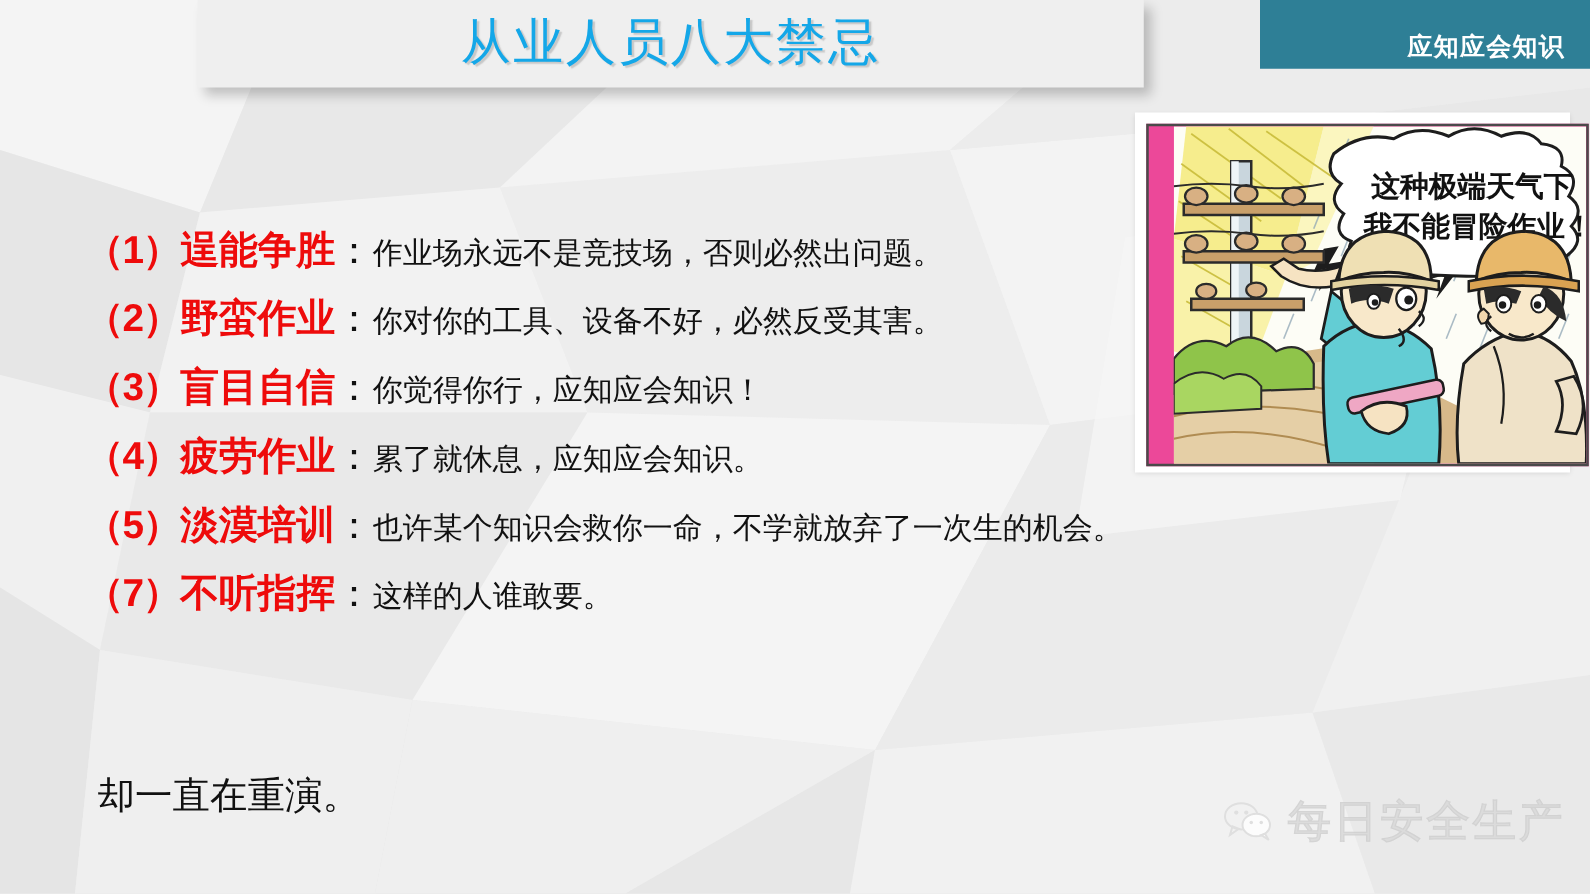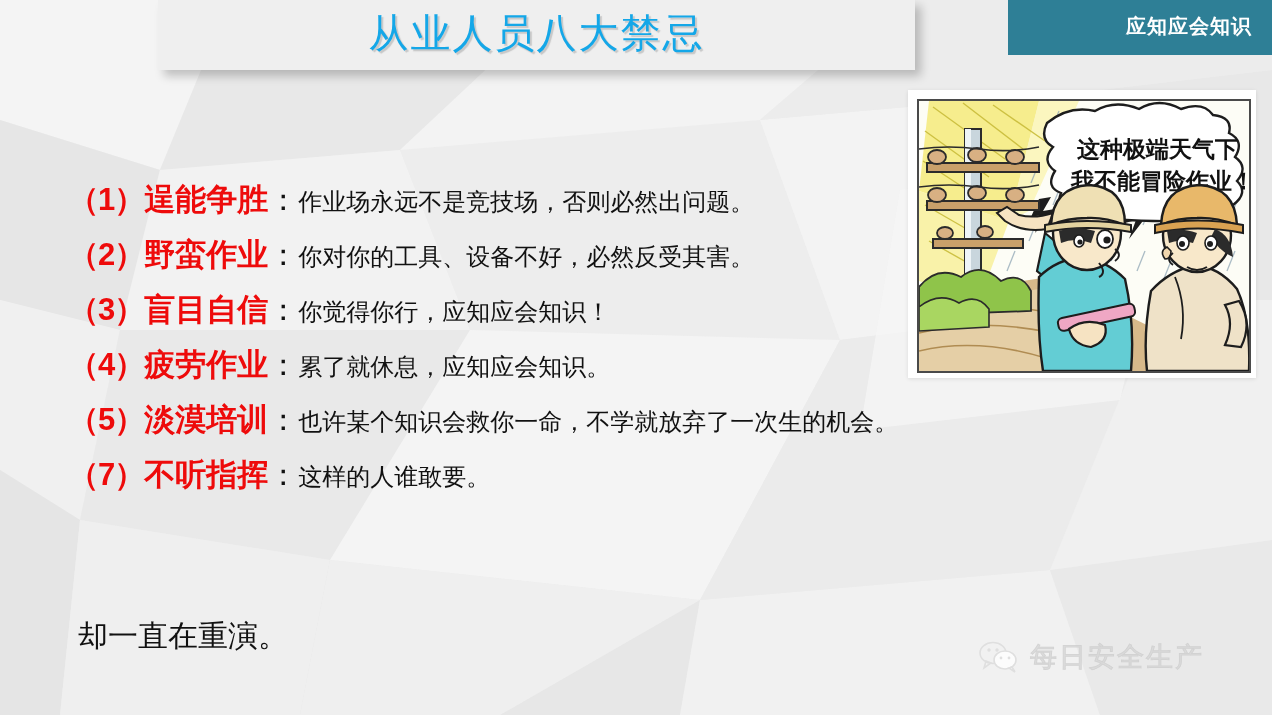--- a/index.html
+++ b/index.html
@@ -62,21 +62,21 @@
     right: 0;
     top: 0;
     width: 264px;
     height: 55px;
     background: #2e7f96;
     z-index: 6;
   }
   #corner-badge-text {
     position: absolute;
     right: 20px;
-    top: 13px;
+    top: 24px;
     font-size: 20px;
     font-weight: bold;
     color: #ffffff;
     letter-spacing: 1px;
     white-space: nowrap;
   }
 
   
   #taboo-list {
     position: absolute;
@@ -131,42 +131,43 @@
     z-index: 5;
   }
   #cartoon-frame {
     position: absolute;
     left: 9px;
     top: 9px;
     width: 330px;
     height: 270px;
     border: 2px solid #4a4a4a;
     overflow: hidden;
-    background: #84cc16;
+    background: #ec4899;
+    padding-left: 20px;
   }
   #cartoon-svg {
     display: block;
     width: 330px;
     height: 270px;
   }
 
   
   #watermark {
     position: absolute;
     left: 978px;
     top: 637px;
     height: 40px;
     display: flex;
     align-items: center;
     gap: 10px;
     z-index: 7;
     opacity: 0.85;
   }
   #watermark-text {
-    font-size: 27px;
+    font-size: 35px;
     color: #d9d9d9;
     letter-spacing: 2px;
     -webkit-text-stroke: 1px #cfcfcf;
     white-space: nowrap;
   }
 </style>
 </head>
 <body>
 
 <div id="slide">

